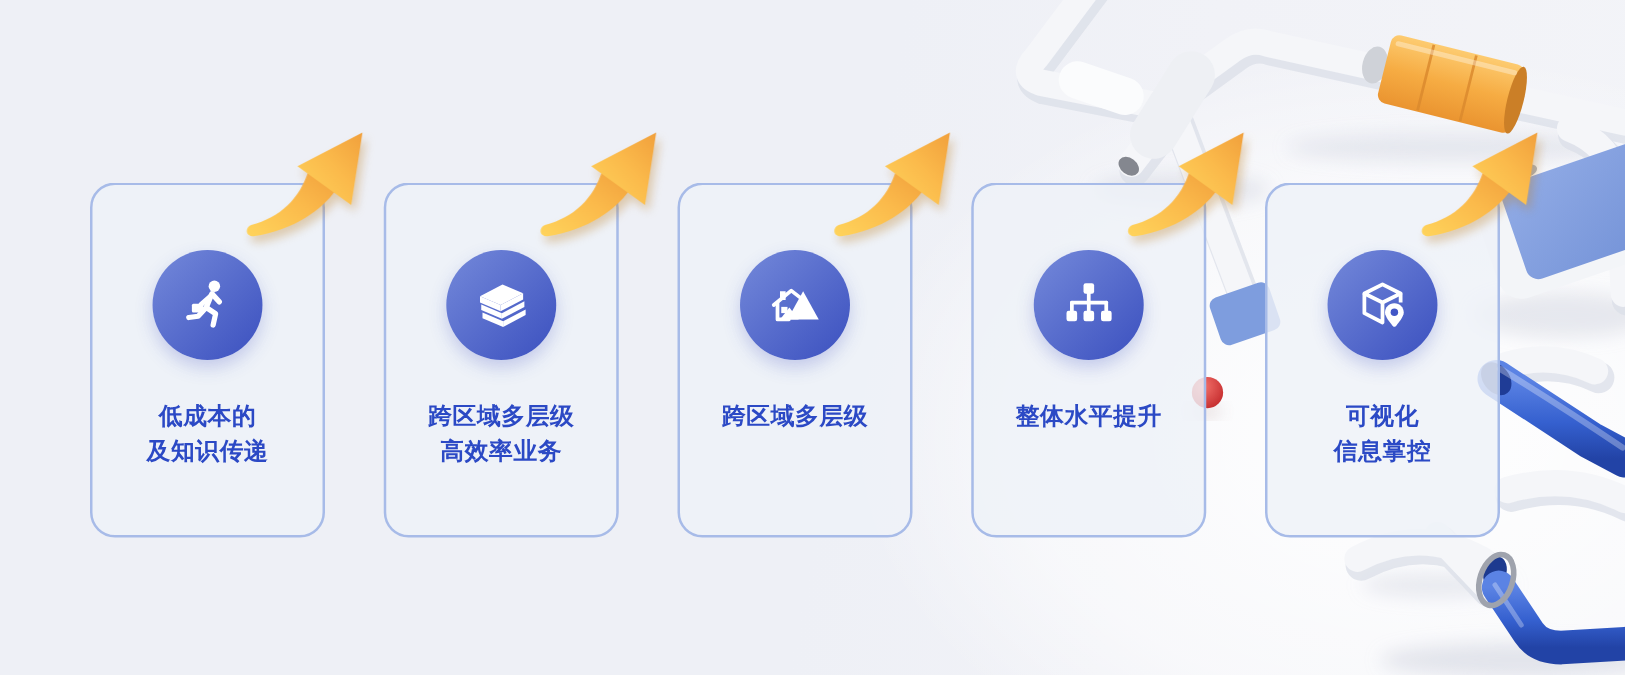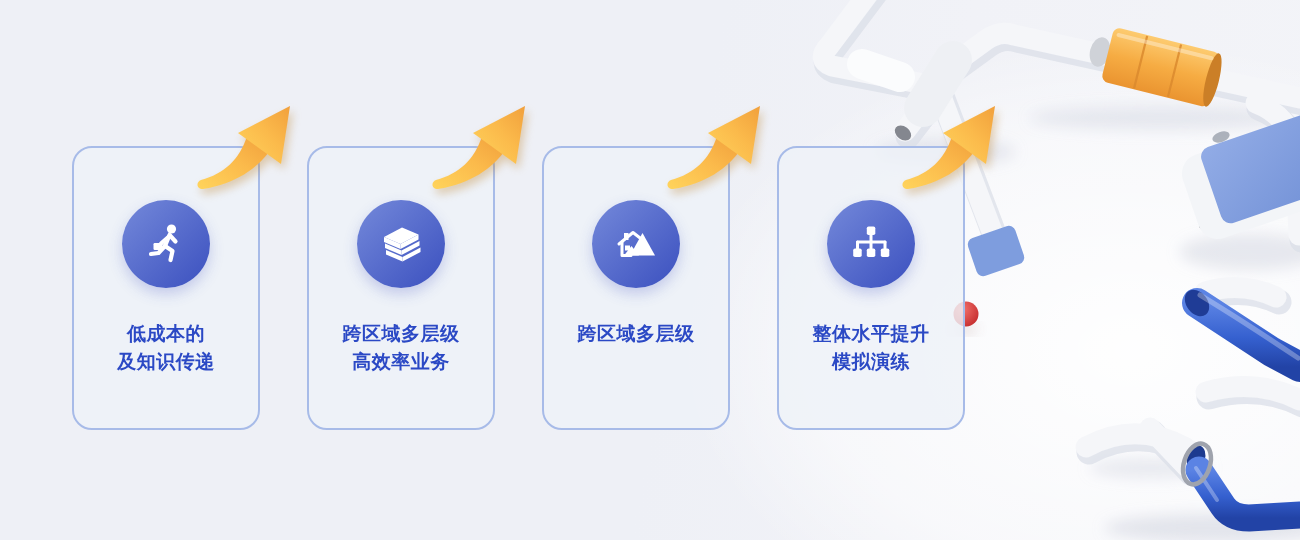--- a/index.html
+++ b/index.html
@@ -230,19 +230,39 @@
             <path d="M10.5,22 L10.5,28.5 M24,22 L24,28.5 M38,22 L38,28.5"></path>
           </g>
           <rect x="19.8" y="6.5" width="8.5" height="8.5" rx="1.8" fill="#fff"></rect>
           <rect x="6.2" y="28.5" width="8.5" height="8.5" rx="1.8" fill="#fff"></rect>
           <rect x="19.8" y="28.5" width="8.5" height="8.5" rx="1.8" fill="#fff"></rect>
           <rect x="33.8" y="28.5" width="8.5" height="8.5" rx="1.8" fill="#fff"></rect>
         </svg>
       </div>
       <h3 class="card-title">
         <span>整体水平提升</span>
-        <span>模拟演练</span>
-      </h3>
-    </section>
-
+      </h3>
+    </section>
+
+    <section class="card">
+      <svg class="arrow" viewBox="0 0 104 92">
+        <path d="M53,33 C46,56 30,71 7,77 C2,79 2,86 9,86 C42,81 64,64 74,50 Z" fill="url(#arrowG)"></path>
+        <polygon points="44,30 96,3 87,61" fill="url(#arrowG)"></polygon>
+      </svg>
+      <div class="icon-circle">
+        <svg viewBox="0 0 48 48">
+          <g fill="none" stroke="#fff" stroke-width="3" stroke-linejoin="round">
+            <path d="M24,7.5 L38.5,14.8 L24,22 L9.5,14.8 Z"></path>
+            <path d="M9.5,14.8 L9.5,30.5 L24,38 L24,22"></path>
+            <path d="M38.5,14.8 L38.5,22"></path>
+          </g>
+          <path d="M33.5,22.5 C29.2,22.5 26,25.8 26,30 C26,33.4 30.5,38.8 32.6,41.1 C33.1,41.6 33.9,41.6 34.4,41.1 C36.5,38.8 41,33.4 41,30 C41,25.8 37.8,22.5 33.5,22.5 Z" fill="#fff"></path>
+          <circle cx="33.5" cy="29.8" r="3" fill="#4156c6"></circle>
+        </svg>
+      </div>
+      <h3 class="card-title">
+        <span>可视化</span>
+        <span>信息掌控</span>
+      </h3>
+    </section>
 
   </div>
 </div>
 
 </body></html>

